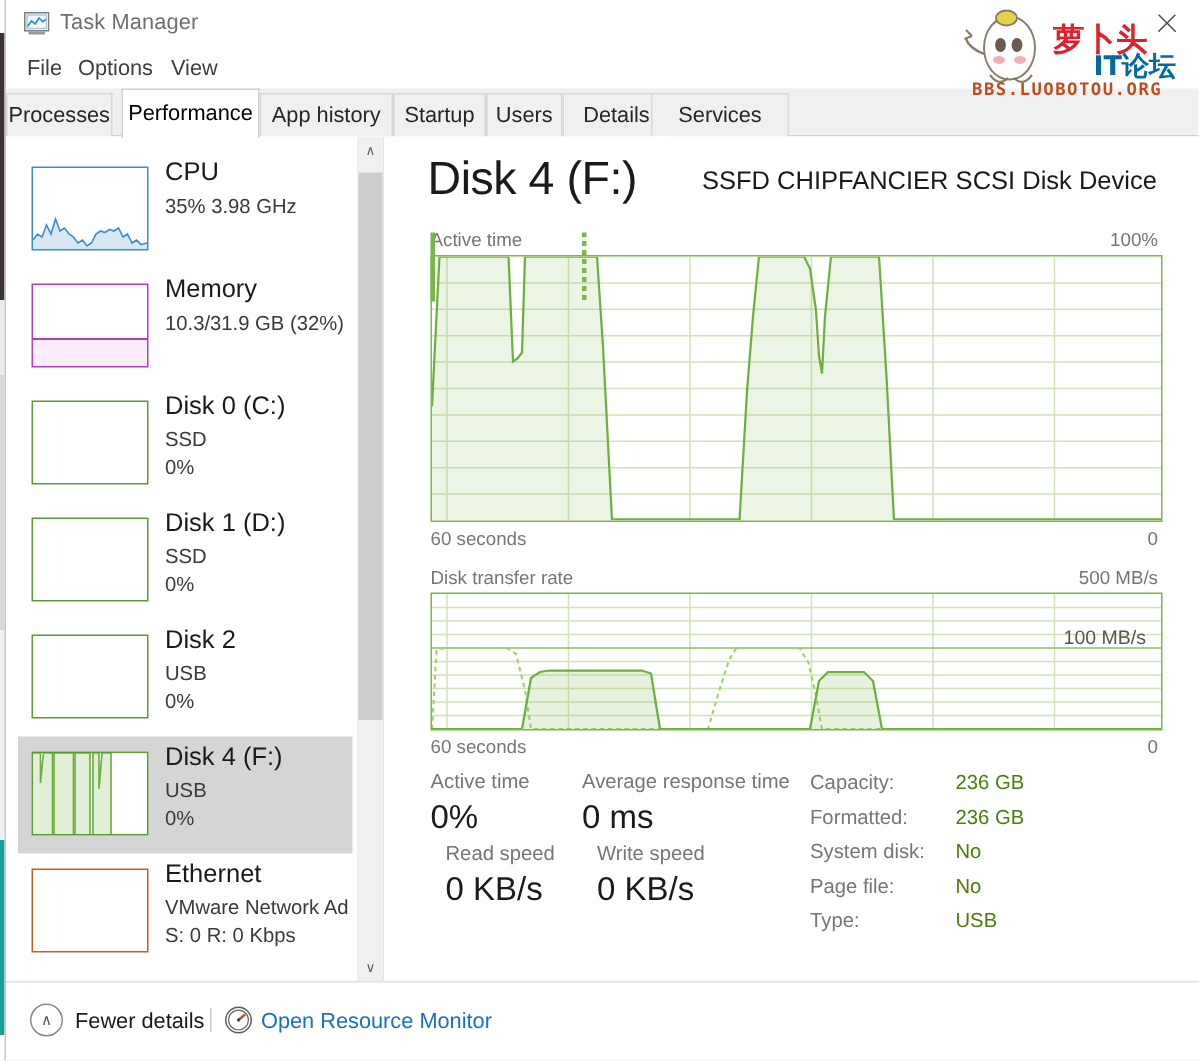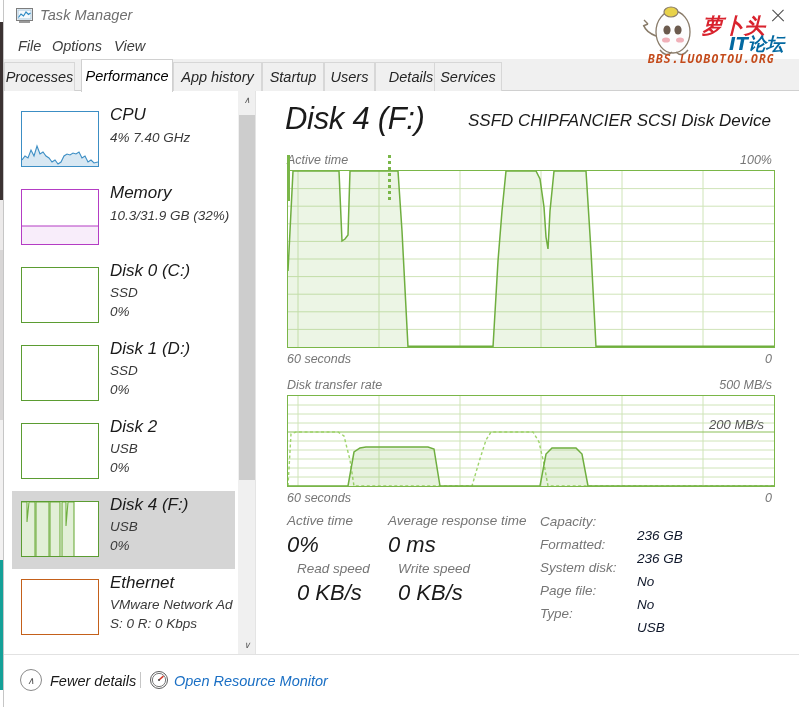--- a/index.html
+++ b/index.html
@@ -7,21 +7,20 @@
     margin: 0; padding: 0;
     width: 799px; height: 707px;
     background: #ffffff;
     font-family: "Liberation Sans", sans-serif;
     overflow: hidden;
   }
   #app {
     position: relative;
     width: 799px; height: 707px;
     background: #ffffff;
-    font-style: italic;
   }
   
   .bg-strip {
     position: absolute; left: 0; top: 0; width: 4px; height: 707px;
     background: linear-gradient(to bottom,
       #ffffff 0px, #ffffff 22px,
       #3b3232 22px, #3b3232 200px,
       #eceaea 200px, #eceaea 250px,
       #d8d6d6 250px, #d8d6d6 420px,
       #f2f1f1 420px, #f2f1f1 560px,
@@ -155,21 +154,21 @@
     border: 1px solid #7ab648; background: #ffffff; overflow: hidden;
   }
   
   .st-label {
     position: absolute; font-size: 13.5px; color: #767676; white-space: nowrap;
   }
   .st-big {
     position: absolute; font-size: 22px; color: #1a1a1a; white-space: nowrap;
   }
   .st-val {
-    position: absolute; font-size: 13.5px; color: #0f172a; white-space: nowrap; margin-top: 14px;
+    position: absolute; font-size: 13.5px; color: #4d7c0f; white-space: nowrap;
   }
   .legend-bar {
     position: absolute; width: 3px; height: 46px; top: 64px;
   }
   .legend-bar.solid { background: #7ab648; }
   .legend-bar.dashed {
     background: repeating-linear-gradient(to bottom,
       #7ab648 0px, #7ab648 3px, transparent 3px, transparent 6px);
   }
   
@@ -253,36 +252,36 @@
       <span class="menu-item" style="left:104px">View</span>
     </div>
 
     <div class="tabstrip">
       <div class="tab" style="left:0px;width:71px">Processes</div>
       <div class="tab active" style="left:77px;width:92px">Performance</div>
       <div class="tab" style="left:169px;width:89px">App history</div>
       <div class="tab" style="left:258px;width:62px">Startup</div>
       <div class="tab" style="left:320px;width:51px">Users</div>
       <div class="tab" style="left:371px;width:72px">Details</div>
-      <div class="tab" style="left:430px;width:68px">Services</div>
+      <div class="tab" style="left:430px;width:92px">Services</div>
     </div>
 
     <div class="content">
 
       <div class="sidebar">
 
         <div class="sb-item" style="top:10px">
           <div class="sb-thumb" style="border-color:#3c8ec4">
             <svg width="76" height="54" viewBox="0 0 76 54" preserveAspectRatio="none">
               <polygon fill="rgba(60,142,196,0.20)" stroke="none" points="0,54 0,48 3,44 6,46 9,38 12,44 15,34 18,42 21,40 24,44 27,46 30,50 33,48 36,52 39,50 42,44 45,42 48,43 51,41 54,42 57,40 60,46 63,44 66,50 69,48 72,51 76,50 76,54"></polygon>
               <polyline fill="none" stroke="#3c8ec4" stroke-width="1.1" points="0,48 3,44 6,46 9,38 12,44 15,34 18,42 21,40 24,44 27,46 30,50 33,48 36,52 39,50 42,44 45,42 48,43 51,41 54,42 57,40 60,46 63,44 66,50 69,48 72,51 76,50"></polyline>
             </svg>
           </div>
           <div class="sb-name">CPU</div>
-          <div class="sb-sub1 one">4%  7.40 GHz</div>
+          <div class="sb-sub1 one">35%  3.98 GHz</div>
         </div>
 
         <div class="sb-item" style="top:88px">
           <div class="sb-thumb" style="border-color:#b43cc4">
             <svg width="76" height="54" viewBox="0 0 76 54" preserveAspectRatio="none">
               <rect x="0" y="36" width="76" height="18" fill="rgba(180,60,196,0.09)"></rect>
               <line x1="0" y1="36" x2="76" y2="36" stroke="#b43cc4" stroke-width="1.2"></line>
             </svg>
           </div>
           <div class="sb-name">Memory</div>
@@ -400,21 +399,21 @@
             </g>
             <line x1="0" y1="36" x2="486" y2="36" stroke="#8cc059" stroke-width="1.1"></line>
             <polyline fill="none" stroke="#9ed46b" stroke-width="1.4" stroke-dasharray="3,2.5" points="0,90 3,38 8,36 50,36 56,40 62,64 66,90 184,90 191,66 198,44 203,36 245,36 251,46 256,68 260,90 486,90"></polyline>
             <polygon fill="rgba(122,182,72,0.18)" stroke="none" points="60,90 66,56 72,52 78,51 112,51 140,51 146,53 152,90"></polygon>
             <polygon fill="rgba(122,182,72,0.18)" stroke="none" points="252,90 258,58 264,52 272,52 288,52 294,58 300,90"></polygon>
             <polyline fill="none" stroke="#6fae3f" stroke-width="1.5" points="0,90 60,90 66,56 72,52 78,51 112,51 140,51 146,53 152,90 252,90 258,58 264,52 272,52 288,52 294,58 300,90 486,90"></polyline>
           </svg>
         </div>
         <div class="g-label" style="left:30px;top:400px">60 seconds</div>
         <div class="g-label" style="right:28px;top:400px">0</div>
-        <div class="g-label" style="right:36px;top:326px;font-size:13px;color:#555">200 MB/s</div>
+        <div class="g-label" style="right:36px;top:326px;font-size:13px;color:#555">100 MB/s</div>
 
         <div class="st-label" style="left:30px;top:422px">Active time</div>
         <div class="st-big" style="left:30px;top:441px">0%</div>
 
         <div class="st-label" style="left:131px;top:422px">Average response time</div>
         <div class="st-big" style="left:131px;top:441px">0 ms</div>
 
         <div class="legend-bar solid" style="left:30px"></div>
         <div class="st-label" style="left:40px;top:470px">Read speed</div>
         <div class="st-big" style="left:40px;top:489px">0 KB/s</div>

